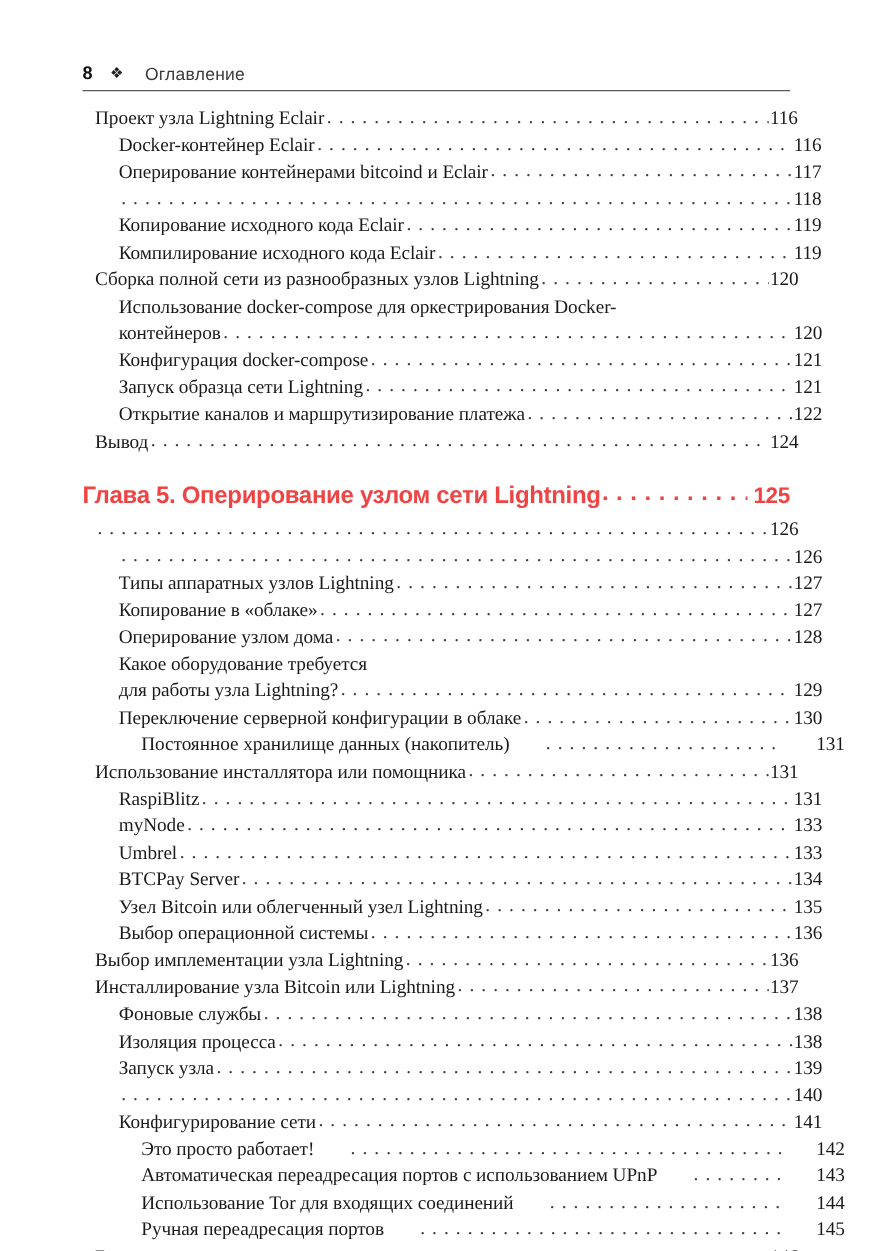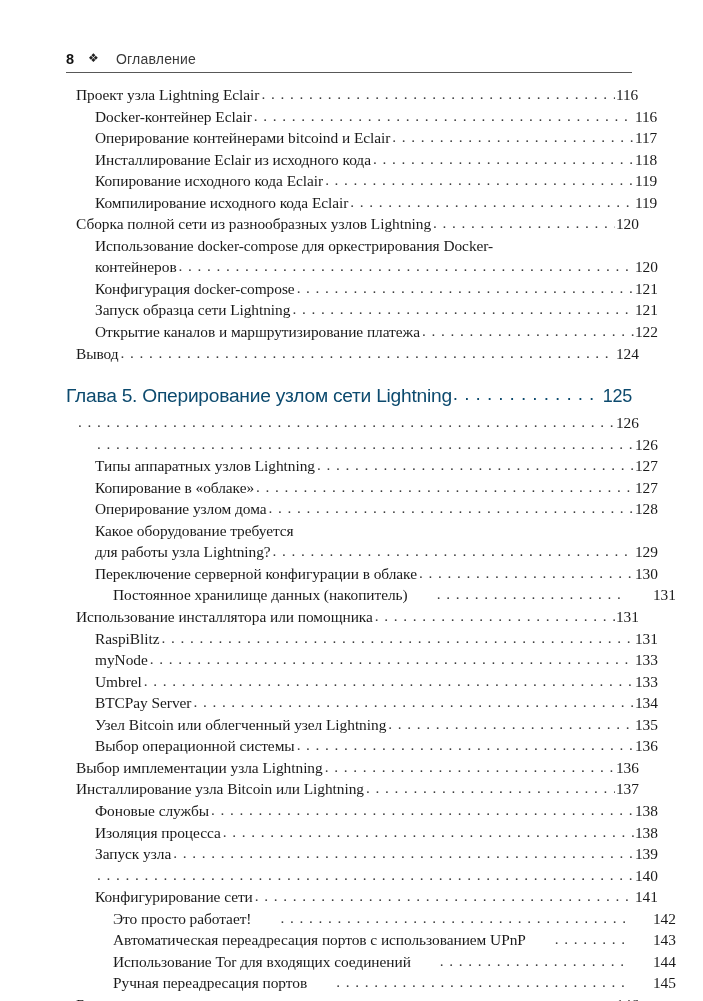--- a/index.html
+++ b/index.html
@@ -101,24 +101,24 @@
   .lvl1 { padding-left: 10px; }
   .lvl2 { padding-left: 29px; }
   .lvl3 { padding-left: 47px; gap: 27px; }
 
   
   .chapter {
     display: flex;
     align-items: baseline;
     width: 566px;
     font-family: "Liberation Sans", "DejaVu Sans", sans-serif;
-    font-weight: normal;
+    font-weight: bold;
     font-size: 19.2px;
     line-height: 26px;
-    color: #0c4a6e;
+    color: #ef4444;
     white-space: nowrap;
     letter-spacing: -0.25px;
     justify-content: flex-end;
   }
   .chapter .txt { flex: 0 0 auto; }
   .chapter .leader {
     flex: 1 1 auto;
     overflow: hidden;
     white-space: nowrap;
     letter-spacing: 0.4px;
@@ -158,21 +158,20 @@
           <span class="txt">Docker-контейнер Eclair</span>
           <span class="leader">. . . . . . . . . . . . . . . . . . . . . . . . . . . . . . . . . . . . . . . . . . . . . . . . . . . . . . . . . . . . . . . . . . . . . . . . . . . . . . . . . . . . . . . . . . . . . . . . . . . . . . . . . . . . . . . . . . . . . . . . . . . . . . . . . . . . . . . . . . . . . . . . . . . . . . . . . . . . . . . . . . . . . . . . . . . . . . . . . . . . . . . . . . . . . . . . . . . . . . . .</span>
           <span class="pg">116</span>
         </div>
         <div class="row lvl2">
           <span class="txt">Оперирование контейнерами bitcoind и Eclair</span>
           <span class="leader">. . . . . . . . . . . . . . . . . . . . . . . . . . . . . . . . . . . . . . . . . . . . . . . . . . . . . . . . . . . . . . . . . . . . . . . . . . . . . . . . . . . . . . . . . . . . . . . . . . . . . . . . . . . . . . . . . . . . . . . . . . . . . . . . . . . . . . . . . . . . . . . . . . . . . . . . . . . . . . . . . . . . . . . . . . . . . . . . . . . . . . . . . . . . . . . . . . . . . . . .</span>
           <span class="pg">117</span>
         </div>
         <div class="row lvl2">
-          <span class="txt">Инсталлирование Eclair из исходного кода</span>
           <span class="leader">. . . . . . . . . . . . . . . . . . . . . . . . . . . . . . . . . . . . . . . . . . . . . . . . . . . . . . . . . . . . . . . . . . . . . . . . . . . . . . . . . . . . . . . . . . . . . . . . . . . . . . . . . . . . . . . . . . . . . . . . . . . . . . . . . . . . . . . . . . . . . . . . . . . . . . . . . . . . . . . . . . . . . . . . . . . . . . . . . . . . . . . . . . . . . . . . . . . . . . . .</span>
           <span class="pg">118</span>
         </div>
         <div class="row lvl2">
           <span class="txt">Копирование исходного кода Eclair</span>
           <span class="leader">. . . . . . . . . . . . . . . . . . . . . . . . . . . . . . . . . . . . . . . . . . . . . . . . . . . . . . . . . . . . . . . . . . . . . . . . . . . . . . . . . . . . . . . . . . . . . . . . . . . . . . . . . . . . . . . . . . . . . . . . . . . . . . . . . . . . . . . . . . . . . . . . . . . . . . . . . . . . . . . . . . . . . . . . . . . . . . . . . . . . . . . . . . . . . . . . . . . . . . . .</span>
           <span class="pg">119</span>
         </div>
         <div class="row lvl2">
           <span class="txt">Компилирование исходного кода Eclair</span>

